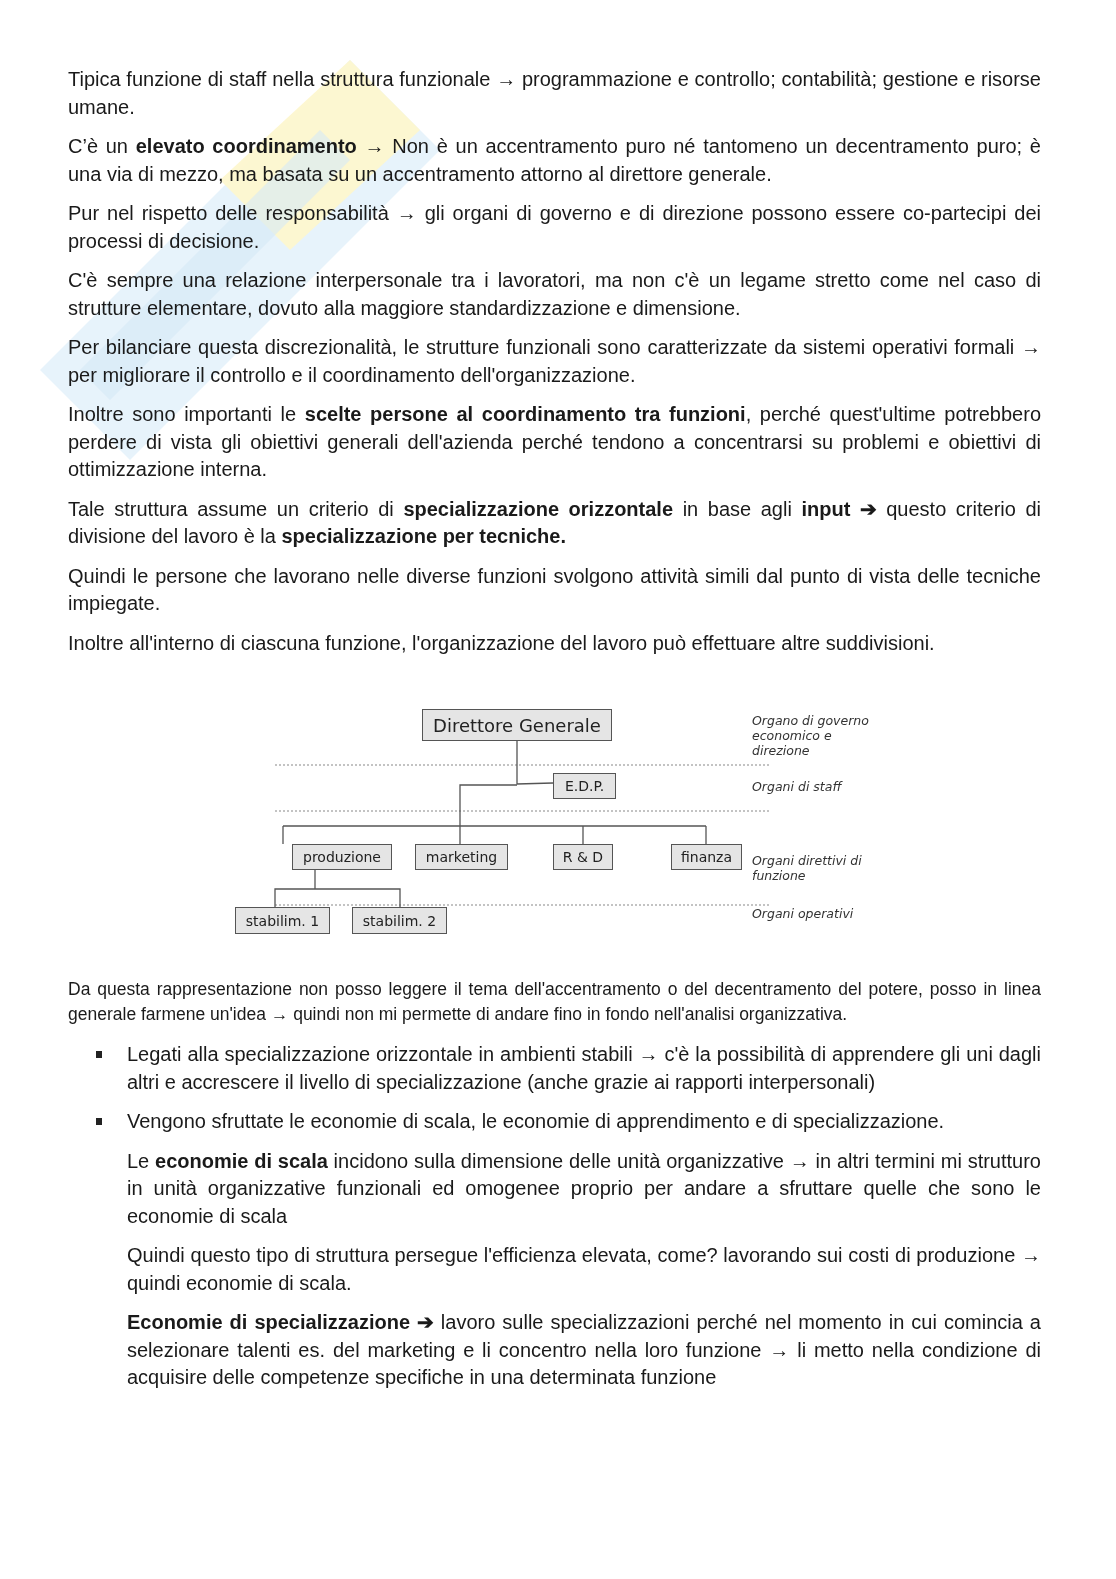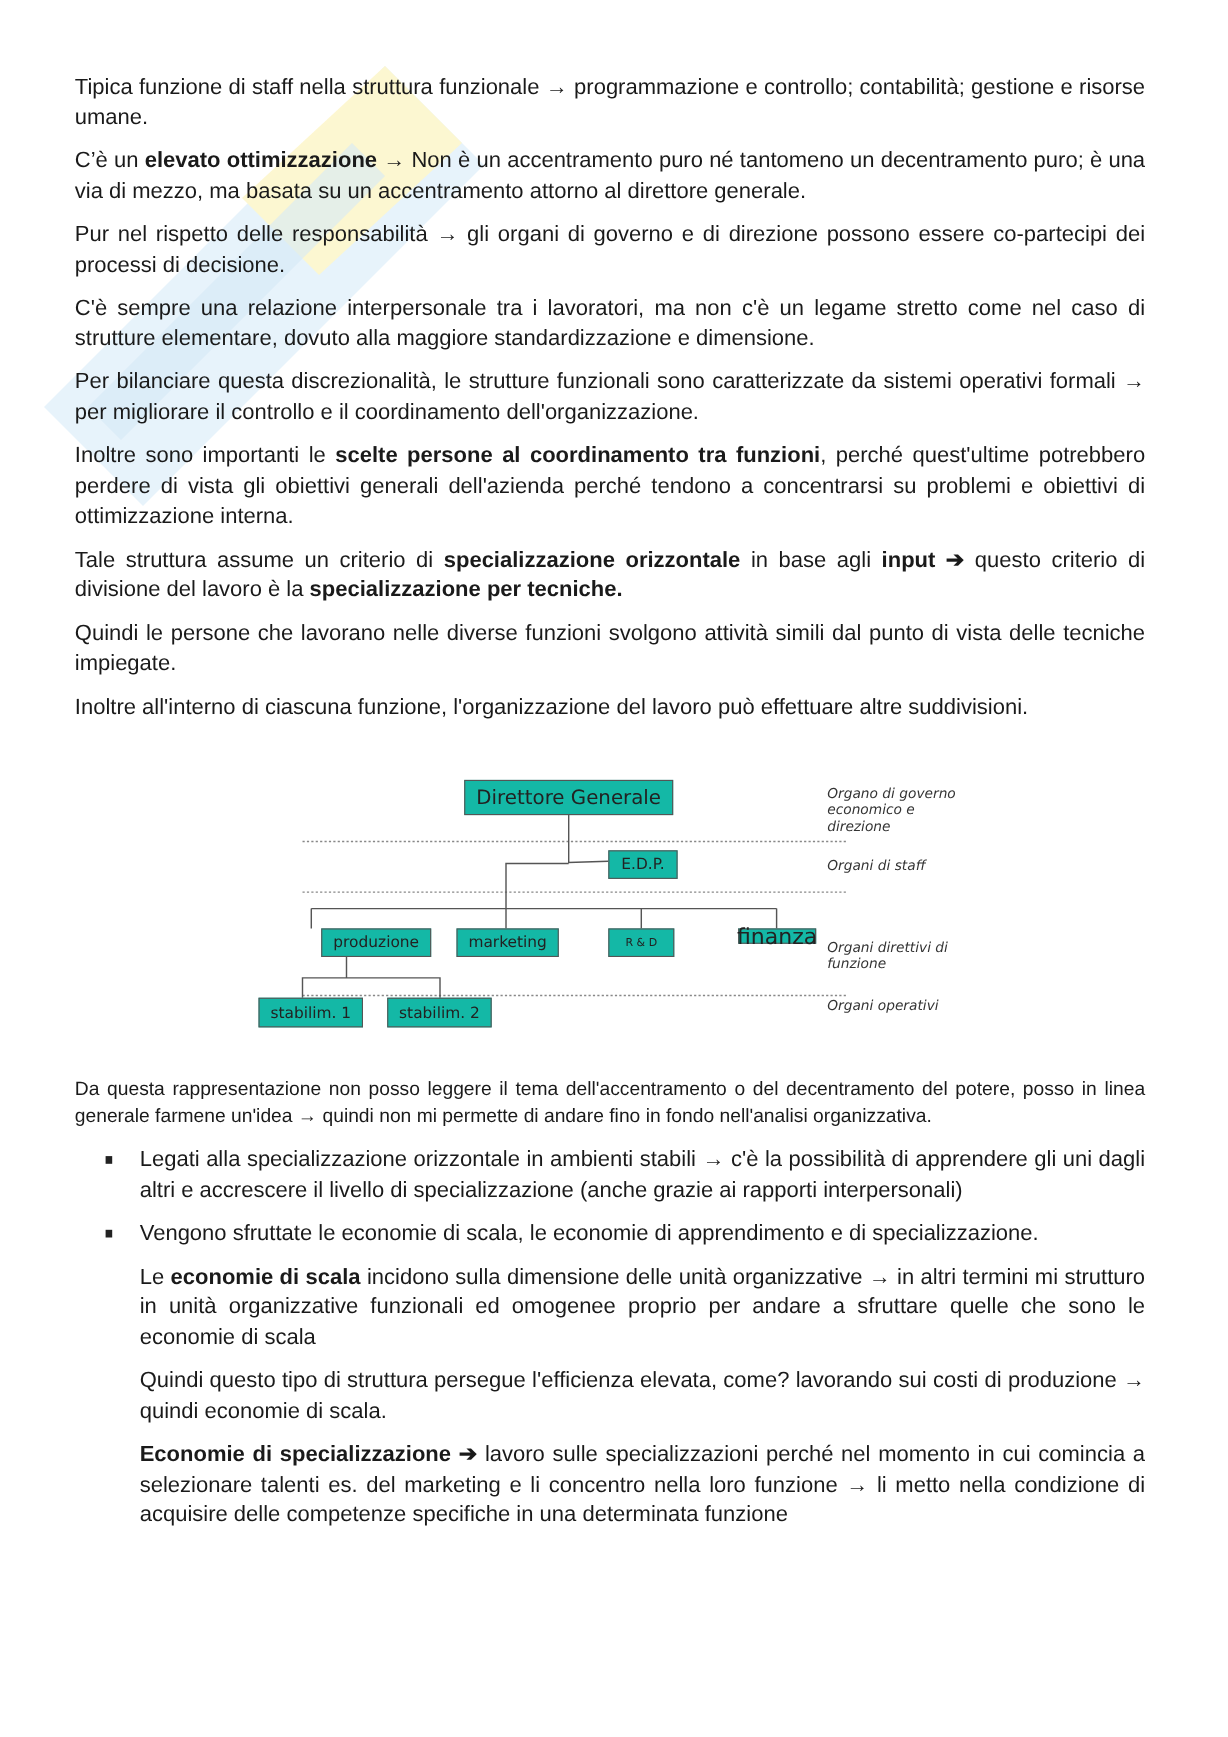--- a/index.html
+++ b/index.html
@@ -5,21 +5,21 @@
   html, body { margin: 0; padding: 0; background: #ffffff; }
   body { width: 1116px; height: 1579px; position: relative; overflow: hidden;
          font-family: "Liberation Sans", sans-serif; color: #1a1a1a; }
   .watermark { position: absolute; left: 20px; top: 40px; width: 440px; height: 440px; pointer-events: none; z-index: 0; }
   .page { position: absolute; left: 68px; top: 66px; width: 973px; z-index: 1; }
   p { margin: 0 0 12px 0; font-size: 20px; line-height: 27.5px; text-align: justify; }
   p.small { font-size: 17.5px; line-height: 25px; margin-bottom: 14px; }
   b { font-weight: bold; }
   .diagram { position: relative; height: 300px; margin-top: 50px; margin-left: -68px; width: 1116px; }
   .diagram svg { position: absolute; left: 0; top: 0; }
-  .box { position: absolute; border: 1.4px solid #555; background: #14b8a6; font-family: "DejaVu Sans", sans-serif;
+  .box { position: absolute; border: 1.4px solid #555; background: #e5e5e5; font-family: "DejaVu Sans", sans-serif;
          color: #222; text-align: center; box-sizing: border-box; display: flex; align-items: center; justify-content: center; }
   .lbl { position: absolute; font-family: "DejaVu Sans", sans-serif; font-style: italic; font-size: 12.5px;
          color: #333; text-align: left; line-height: 15px; }
   ul.bullets { list-style: none; margin: 0; padding: 0; }
   ul.bullets li { position: relative; padding-left: 59px; }
   ul.bullets li .bullet { position: absolute; left: 28px; top: 10px; width: 6px; height: 7px; background: #222; }
   .indent { padding-left: 59px; }
 </style>
 </head>
 <body>
@@ -28,21 +28,21 @@
   <polygon points="20,330 330,20 420,110 110,420" fill="#e3f1fa" opacity="0.85"></polygon>
   <polygon points="200,140 330,20 400,90 270,210" fill="#fdf7cf" opacity="0.95"></polygon>
   <polygon points="60,330 300,90 330,120 90,360" fill="#d5eaf7" opacity="0.6"></polygon>
 </svg>
 
 <div class="page">
   <p>
     <span>Tipica funzione di staff nella struttura funzionale </span><span>→</span><span> programmazione e controllo; contabilità; gestione e risorse umane.</span>
   </p>
   <p>
-    <span>C’è un </span><b>elevato ottimizzazione</b><span> → Non è un accentramento puro né tantomeno un decentramento puro; è una via di mezzo, ma basata su un accentramento attorno al direttore generale.</span>
+    <span>C’è un </span><b>elevato coordinamento</b><span> → Non è un accentramento puro né tantomeno un decentramento puro; è una via di mezzo, ma basata su un accentramento attorno al direttore generale.</span>
   </p>
   <p>Pur nel rispetto delle responsabilità → gli organi di governo e di direzione possono essere co-partecipi dei processi di decisione.</p>
   <p>C'è sempre una relazione interpersonale tra i lavoratori, ma non c'è un legame stretto come nel caso di strutture elementare, dovuto alla maggiore standardizzazione e dimensione.</p>
   <p>Per bilanciare questa discrezionalità, le strutture funzionali sono caratterizzate da sistemi operativi formali → per migliorare il controllo e il coordinamento dell'organizzazione.</p>
   <p>
     <span>Inoltre sono importanti le </span><b>scelte persone al coordinamento tra funzioni</b><span>, perché quest'ultime potrebbero perdere di vista gli obiettivi generali dell'azienda perché tendono a concentrarsi su problemi e obiettivi di ottimizzazione interna.</span>
   </p>
   <p>
     <span>Tale struttura assume un criterio di </span><b>specializzazione orizzontale</b><span> in base agli </span><b>input ➔</b><span> questo criterio di divisione del lavoro è la </span><b>specializzazione per tecniche.</b>
   </p>
@@ -66,22 +66,22 @@
         <line x1="315" y1="163" x2="315" y2="182"></line>
         <polyline points="275,200 275,182 400,182 400,200"></polyline>
       </g>
     </svg>
 
     <div class="box" style="left:422px; top:2px; width:190px; height:32px; font-size:18px;">Direttore Generale</div>
     <div class="box" style="left:553px; top:66px; width:63px; height:26px; font-size:14px;">E.D.P.</div>
 
     <div class="box" style="left:292px; top:137px; width:100px; height:26px; font-size:14px;">produzione</div>
     <div class="box" style="left:415px; top:137px; width:93px; height:26px; font-size:14px;">marketing</div>
-    <div class="box" style="left:553px; top:137px; width:60px; height:26px; font-size:10px;">R &amp; D</div>
-    <div class="box" style="left:671px; top:137px; width:71px; height:14px; font-size:20px;">finanza</div>
+    <div class="box" style="left:553px; top:137px; width:60px; height:26px; font-size:14px;">R &amp; D</div>
+    <div class="box" style="left:671px; top:137px; width:71px; height:26px; font-size:14px;">finanza</div>
 
     <div class="box" style="left:235px; top:200px; width:95px; height:27px; font-size:14px;">stabilim. 1</div>
     <div class="box" style="left:352px; top:200px; width:95px; height:27px; font-size:14px;">stabilim. 2</div>
 
     <div class="lbl" style="left:752px; top:6px; width:130px;">Organo di governo economico e direzione</div>
     <div class="lbl" style="left:752px; top:72px; width:120px;">Organi di staff</div>
     <div class="lbl" style="left:752px; top:146px; width:125px;">Organi direttivi di funzione</div>
     <div class="lbl" style="left:752px; top:199px; width:120px;">Organi operativi</div>
   </div>
 

